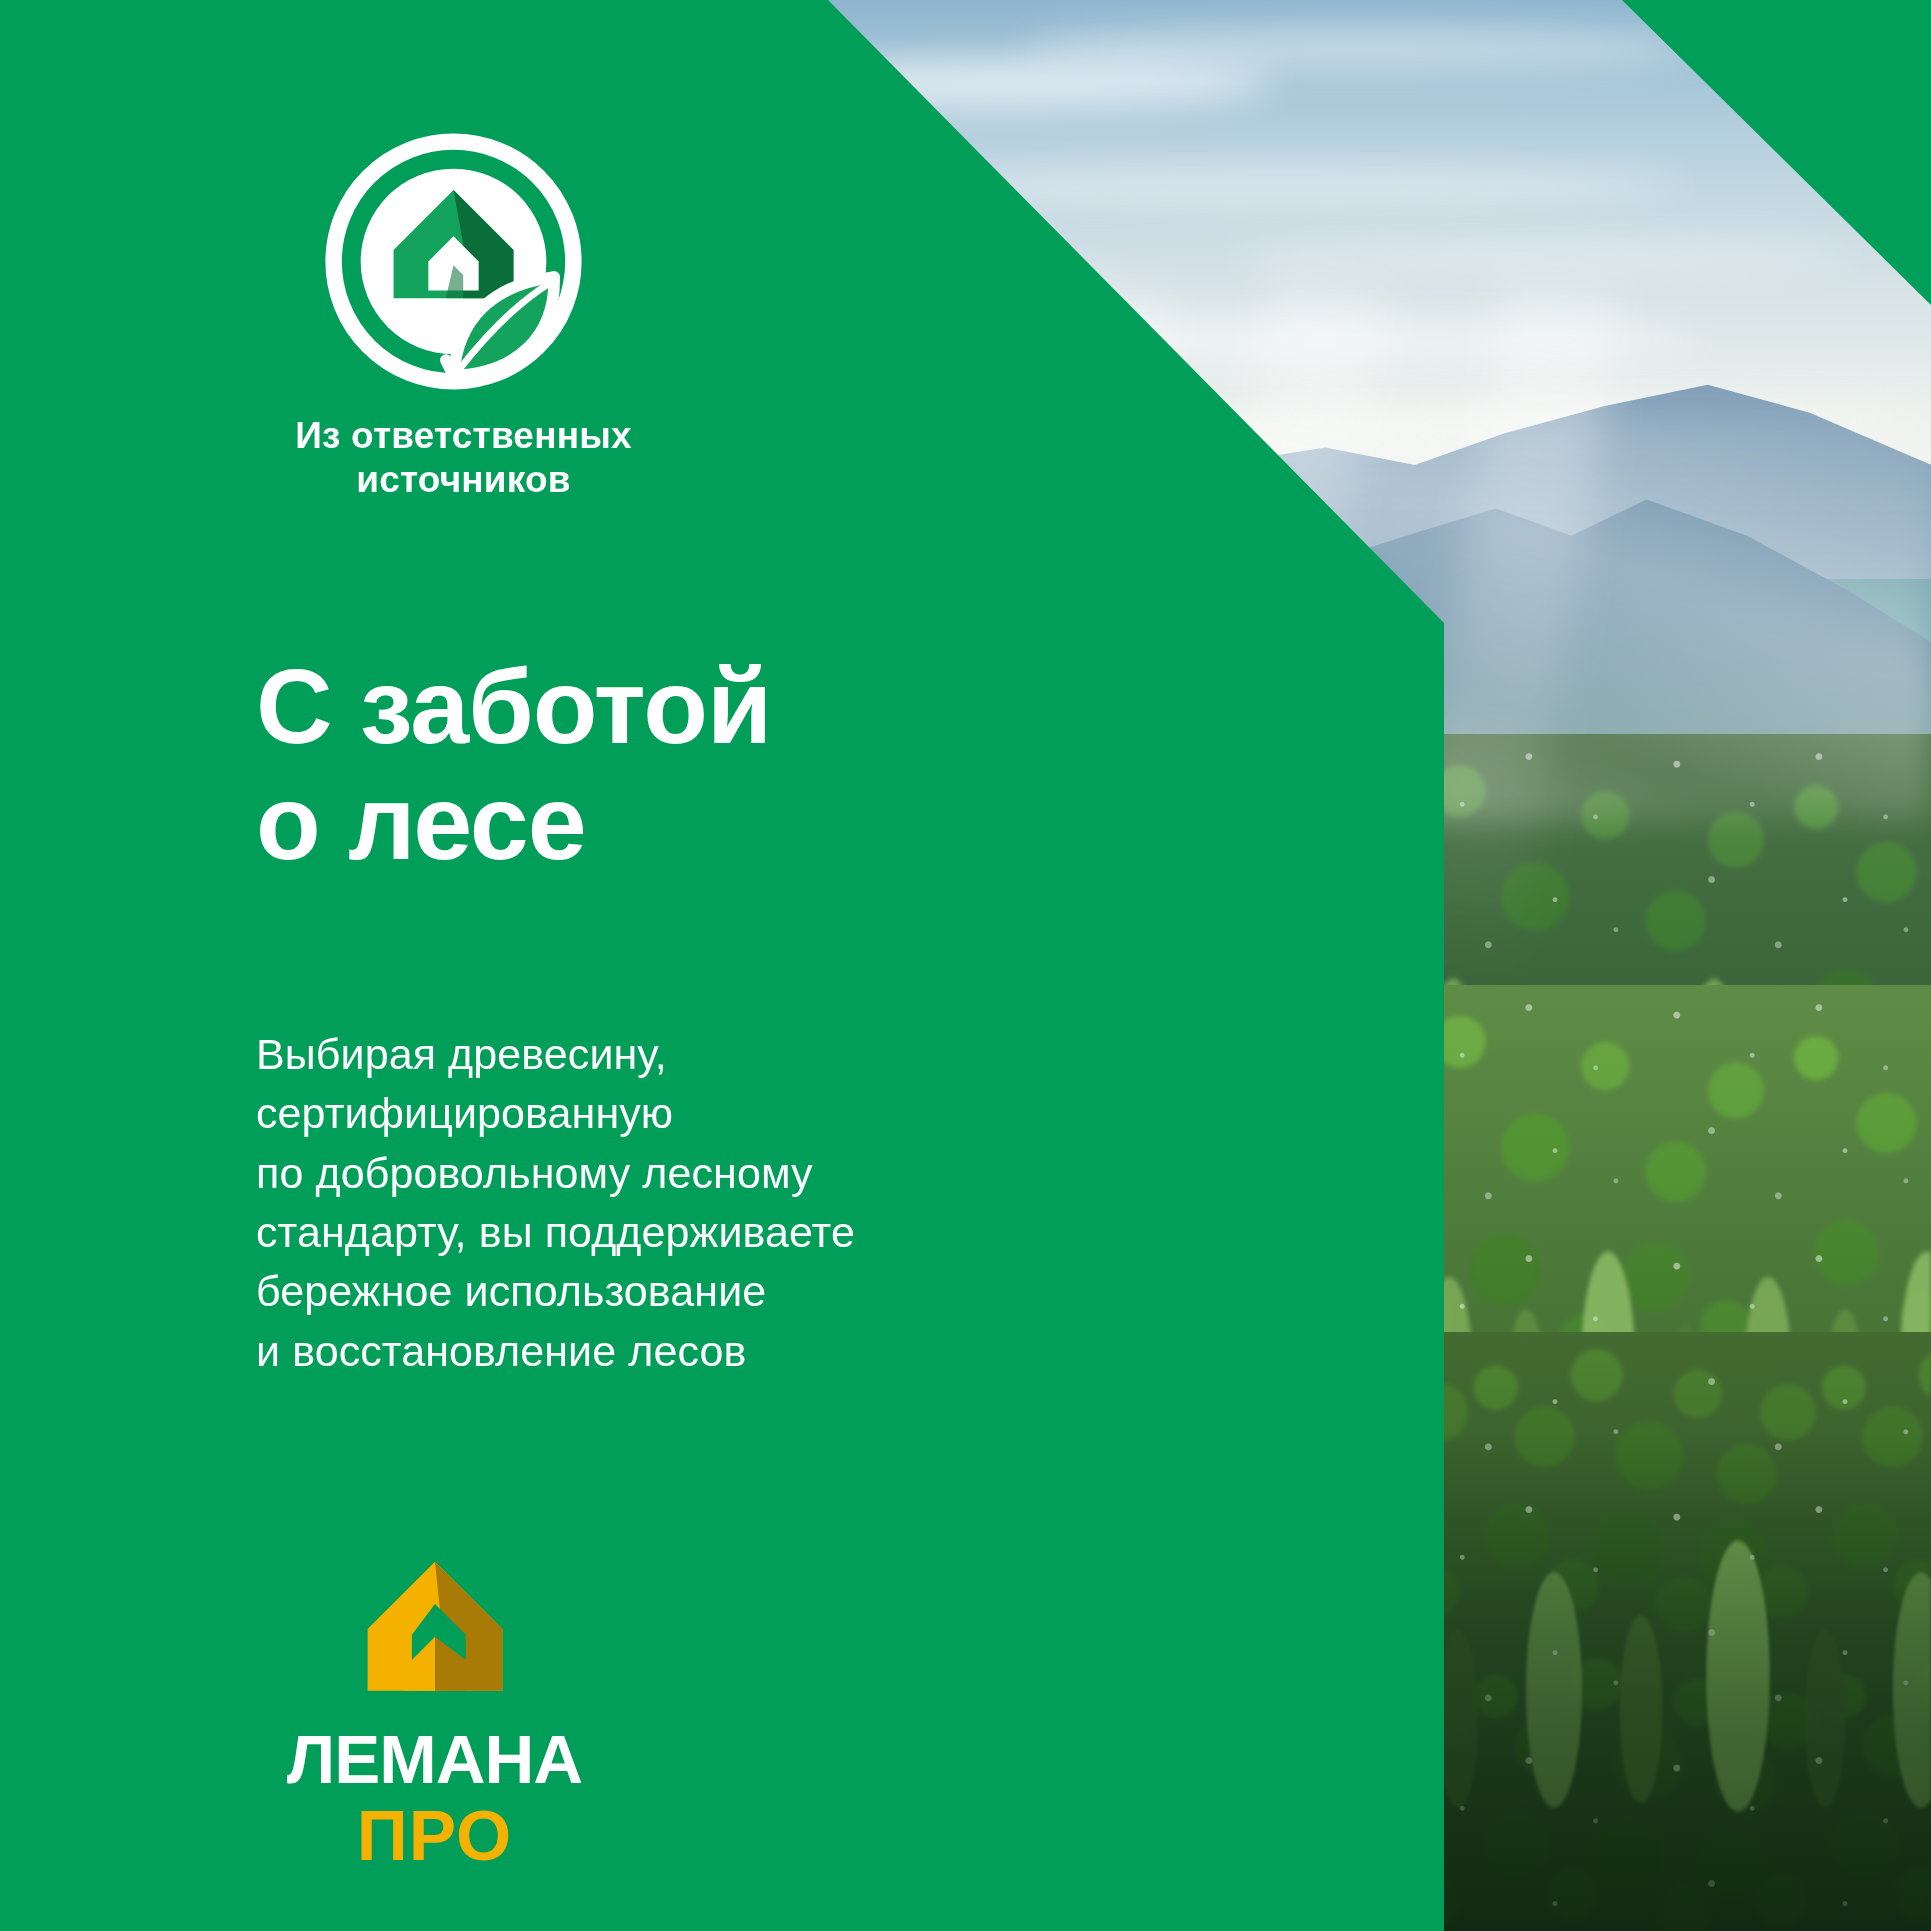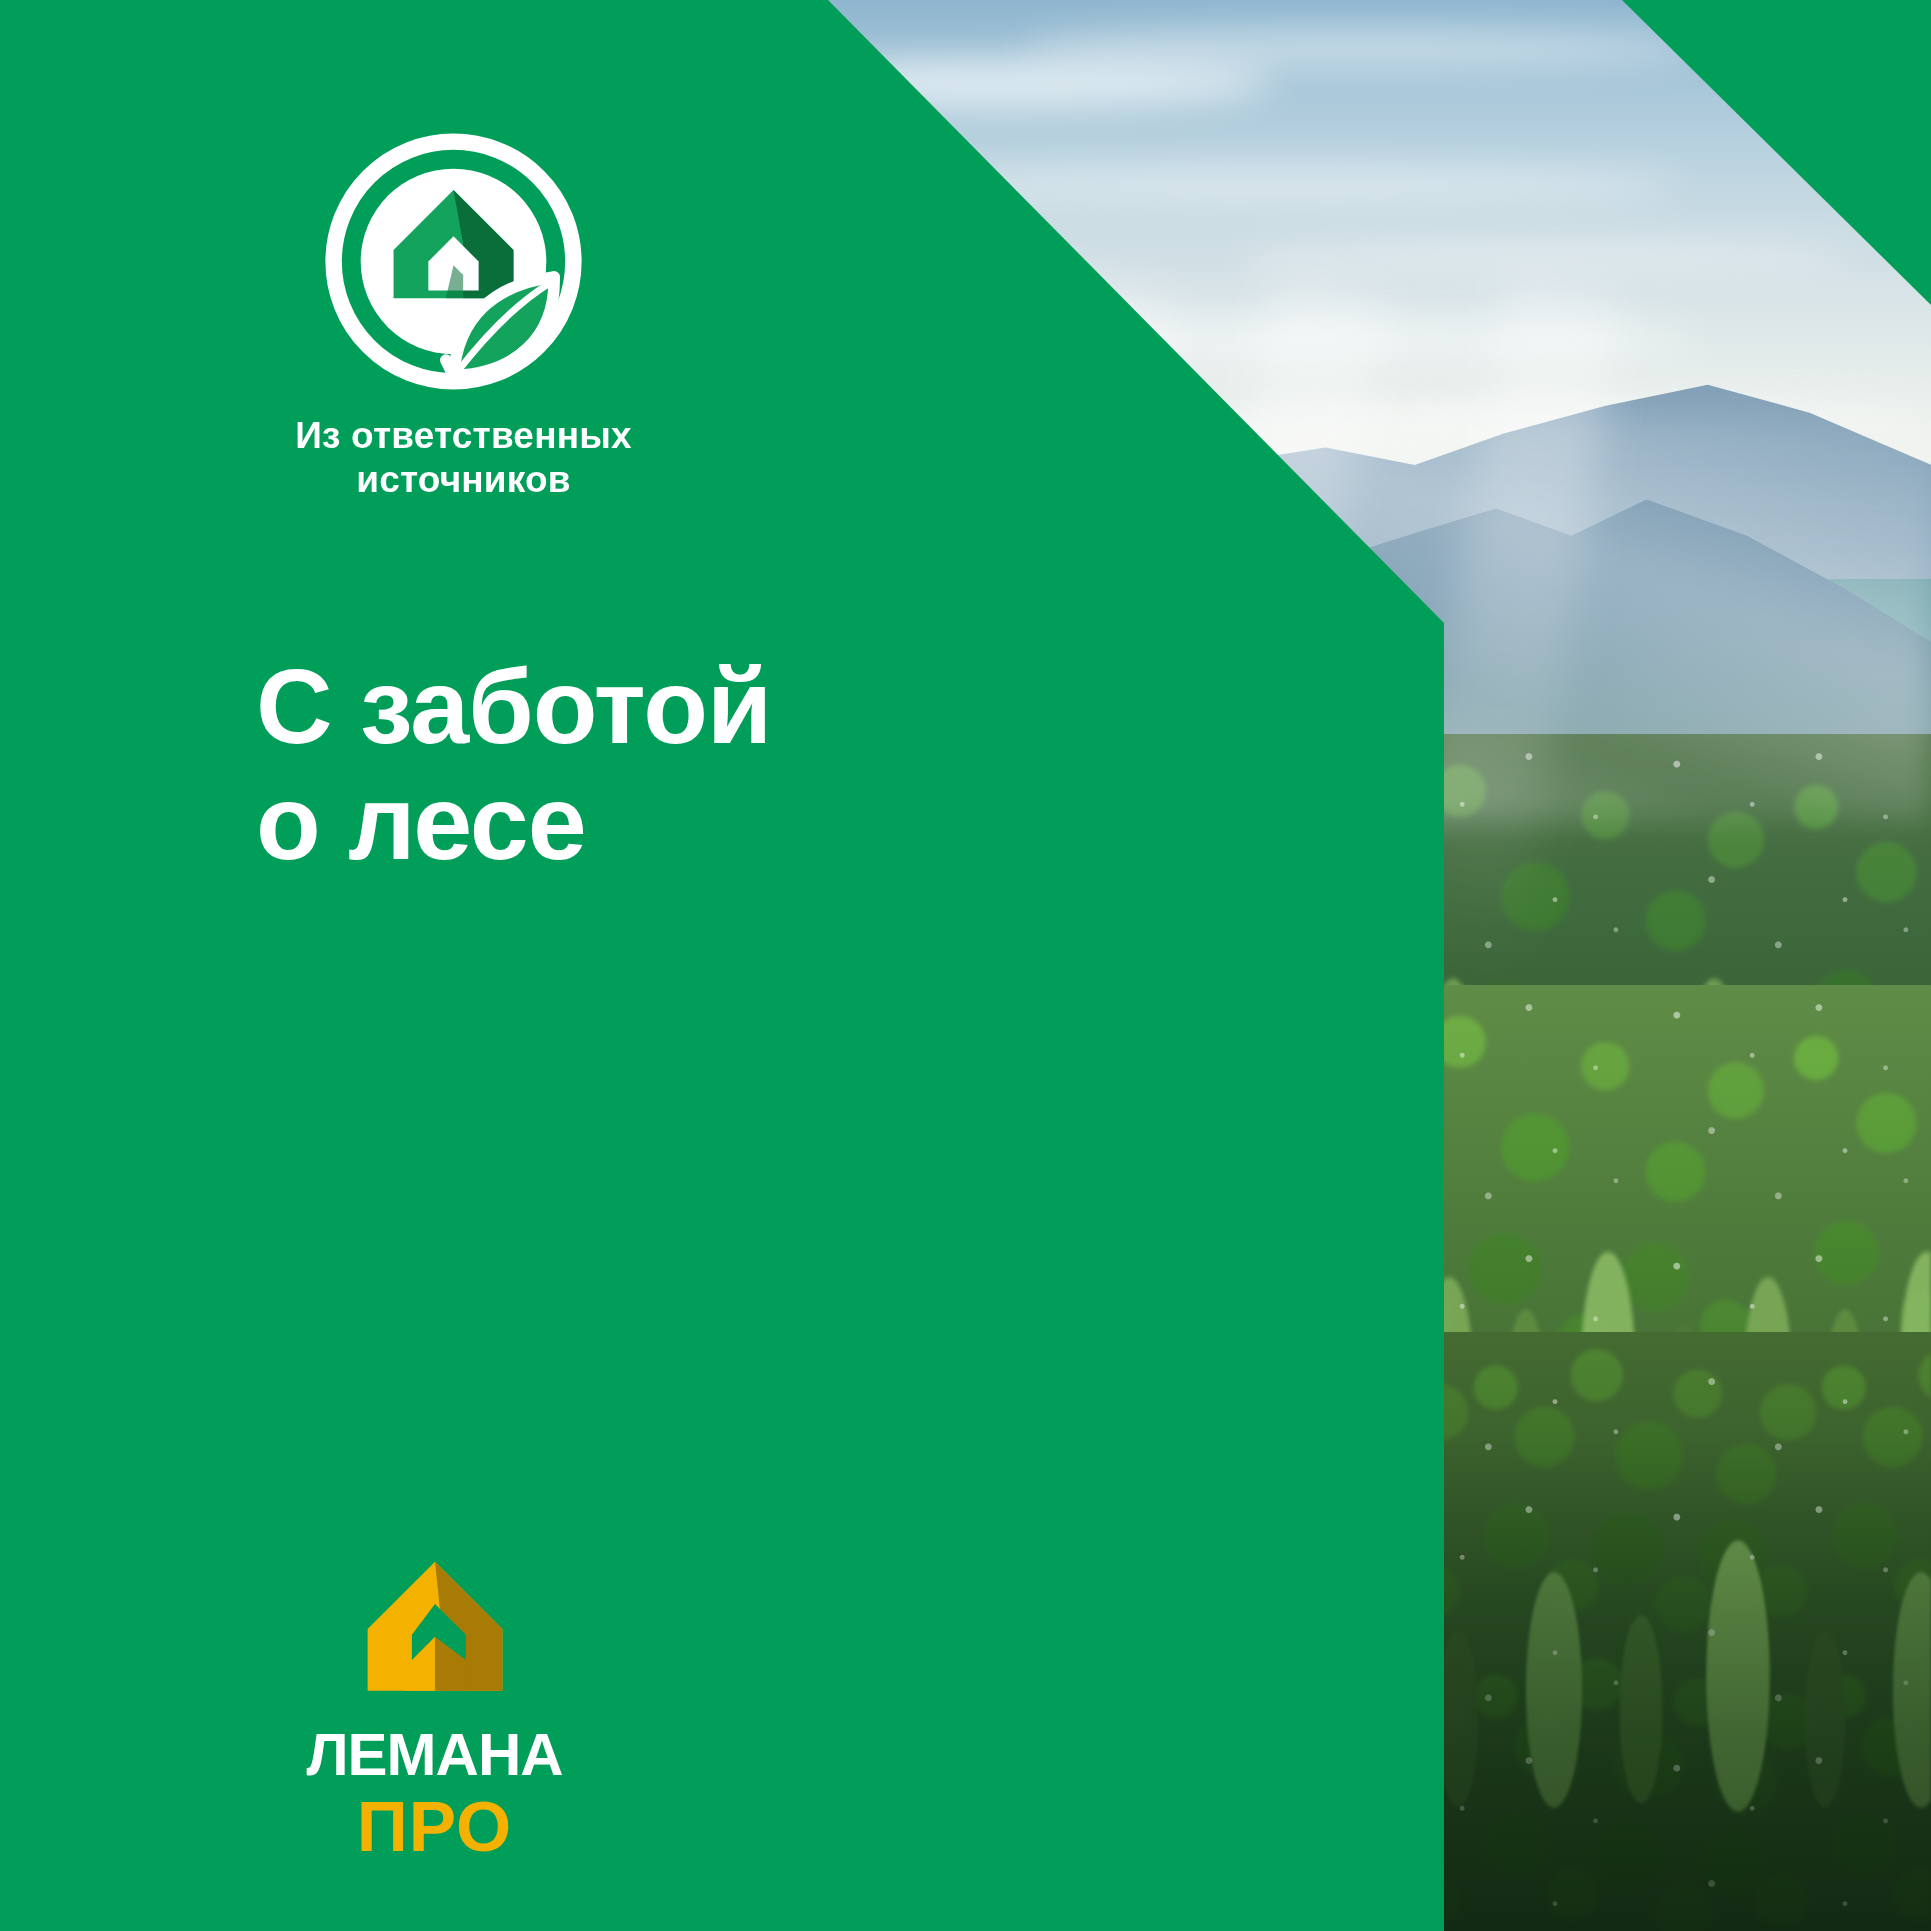--- a/index.html
+++ b/index.html
@@ -306,21 +306,21 @@
   }
   .brand-mark {
     width: 154px;
     height: 154px;
     display: block;
     margin: 0 auto;
   }
   .brand-name {
     margin-top: 17.4px;
     color: #ffffff;
-    font-size: 60px;
+    font-size: 69px;
     font-weight: bold;
     letter-spacing: -1px;
     line-height: 1;
   }
   .brand-sub {
     margin-top: 5.8px;
     color: #F5B100;
     font-size: 71px;
     font-weight: bold;
     letter-spacing: 1px;
@@ -398,20 +398,26 @@
 
         <path d="M128 238 L136 254" fill="none" stroke="#ffffff" stroke-width="12" stroke-linecap="round"></path>
       </svg>
       <div class="badge-caption">Из ответственных
 источников</div>
     </div>
 
     <div class="headline">С заботой
 о лесе</div>
 
+    <div class="body-copy">Выбирая древесину,
+сертифицированную
+по добровольному лесному
+стандарту, вы поддерживаете
+бережное использование
+и восстановление лесов</div>
 
     <div class="brand">
       <svg class="brand-mark" viewBox="0 0 160 160" aria-hidden="true">
 
         <path d="M80 8 L150 78 L150 142 L10 142 L10 78 Z" fill="#F5B100"></path>
 
         <path d="M80 8 L150 78 L150 142 L86 142 L86 66 Z" fill="#A87A06"></path>
 
         <path d="M80 52 L112 84 L112 110 L56 110 L56 84 Z" fill="#009E58"></path>
 

